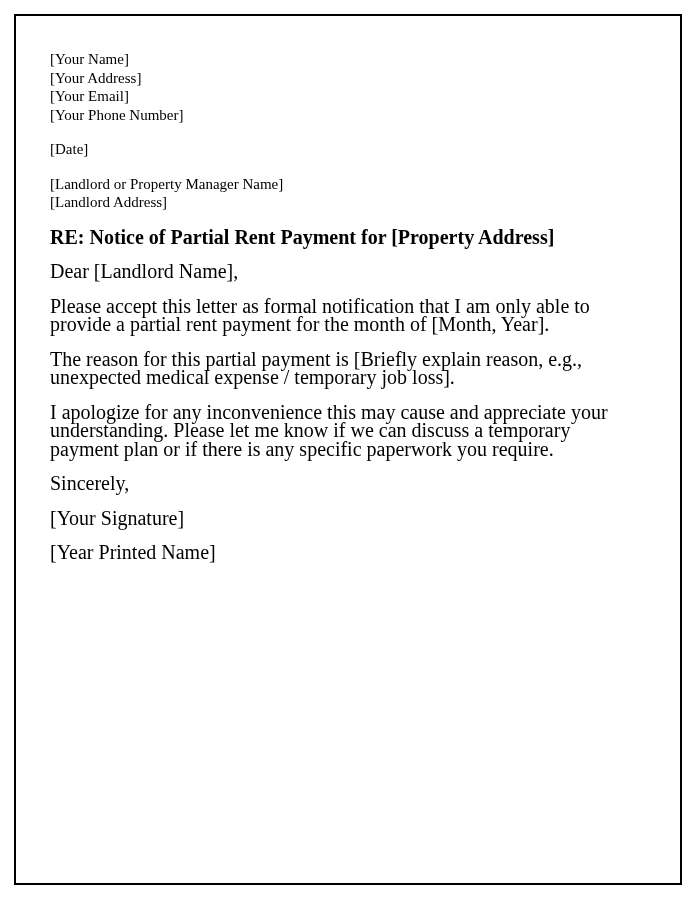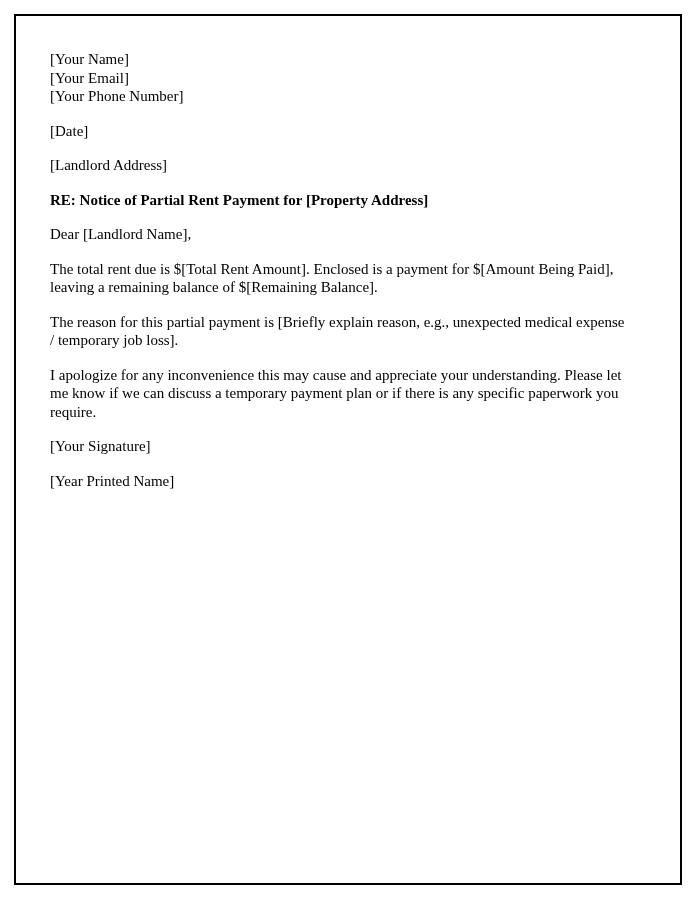--- a/index.html
+++ b/index.html
@@ -28,53 +28,56 @@
   }
   .line {
     font-size: 15px;
     line-height: 18.5px;
     margin: 0;
   }
   .block {
     margin: 0 0 16px 0;
   }
   p.para {
-    font-size: 15px;
+    font-size: 20px;
     line-height: 18.5px;
     margin: 0 0 16px 0;
   }
   p.subject {
     font-weight: bold;
   }
 </style>
 </head>
 <body>
 
 <div class="page">
 
   <div class="block">
     <div class="line">[Your Name]</div>
+    <div class="line">[Your Address]</div>
     <div class="line">[Your Email]</div>
     <div class="line">[Your Phone Number]</div>
   </div>
 
   <div class="block">
     <div class="line">[Date]</div>
   </div>
 
   <div class="block">
+    <div class="line">[Landlord or Property Manager Name]</div>
     <div class="line">[Landlord Address]</div>
   </div>
 
   <p class="para subject">RE: Notice of Partial Rent Payment for [Property Address]</p>
 
   <p class="para">Dear [Landlord Name],</p>
 
-  <p class="para">The total rent due is $[Total Rent Amount]. Enclosed is a payment for $[Amount Being Paid], leaving a remaining balance of $[Remaining Balance].</p>
+  <p class="para">Please accept this letter as formal notification that I am only able to provide a partial rent payment for the month of [Month, Year].</p>
   <p class="para">The reason for this partial payment is [Briefly explain reason, e.g., unexpected medical expense / temporary job loss].</p>
   <p class="para">I apologize for any inconvenience this may cause and appreciate your understanding. Please let me know if we can discuss a temporary payment plan or if there is any specific paperwork you require.</p>
 
+  <p class="para">Sincerely,</p>
 
   <p class="para">[Your Signature]</p>
 
   <p class="para">[Year Printed Name]</p>
 
 </div>
 
 </body></html>

